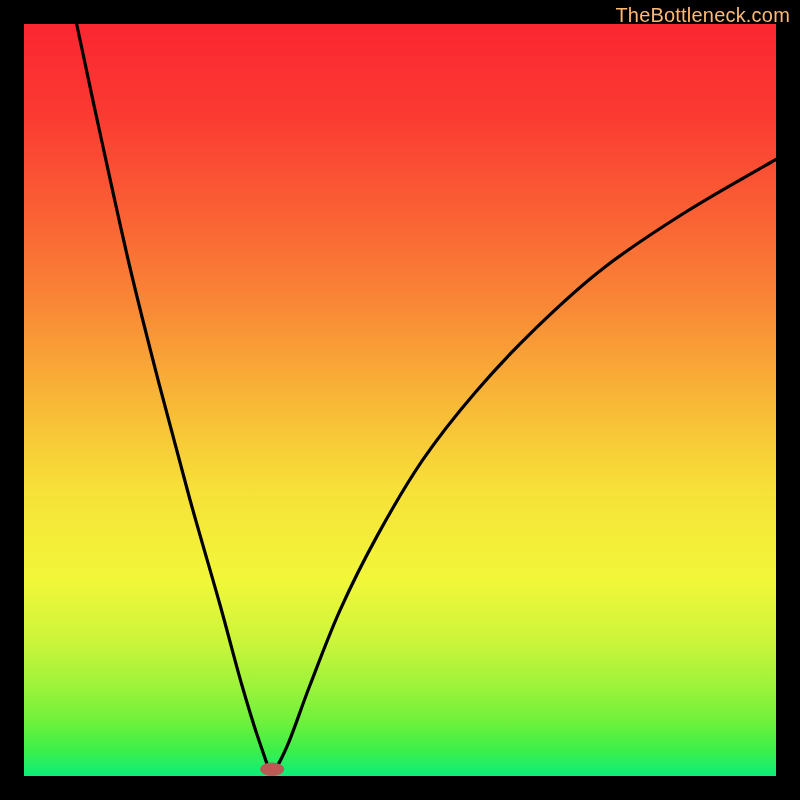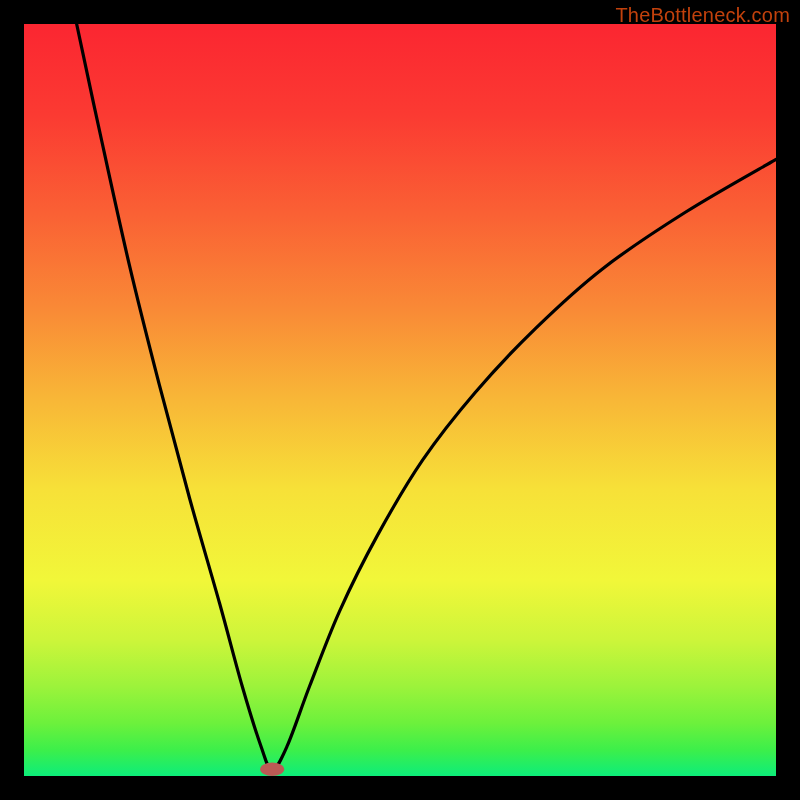--- a/index.html
+++ b/index.html
@@ -13,21 +13,21 @@
   }
   .wrap {
     position: relative;
     width: 800px;
     height: 800px;
   }
   .watermark {
     position: absolute;
     top: 4px;
     right: 10px;
-    color: #c2410c;
+    color: #fdba74;
     font-size: 20px;
     letter-spacing: 0.2px;
     z-index: 50;
     user-select: none;
   }
   .plot-frame {
     position: absolute;
     left: 24px;
     top: 24px;
     width: 752px;

